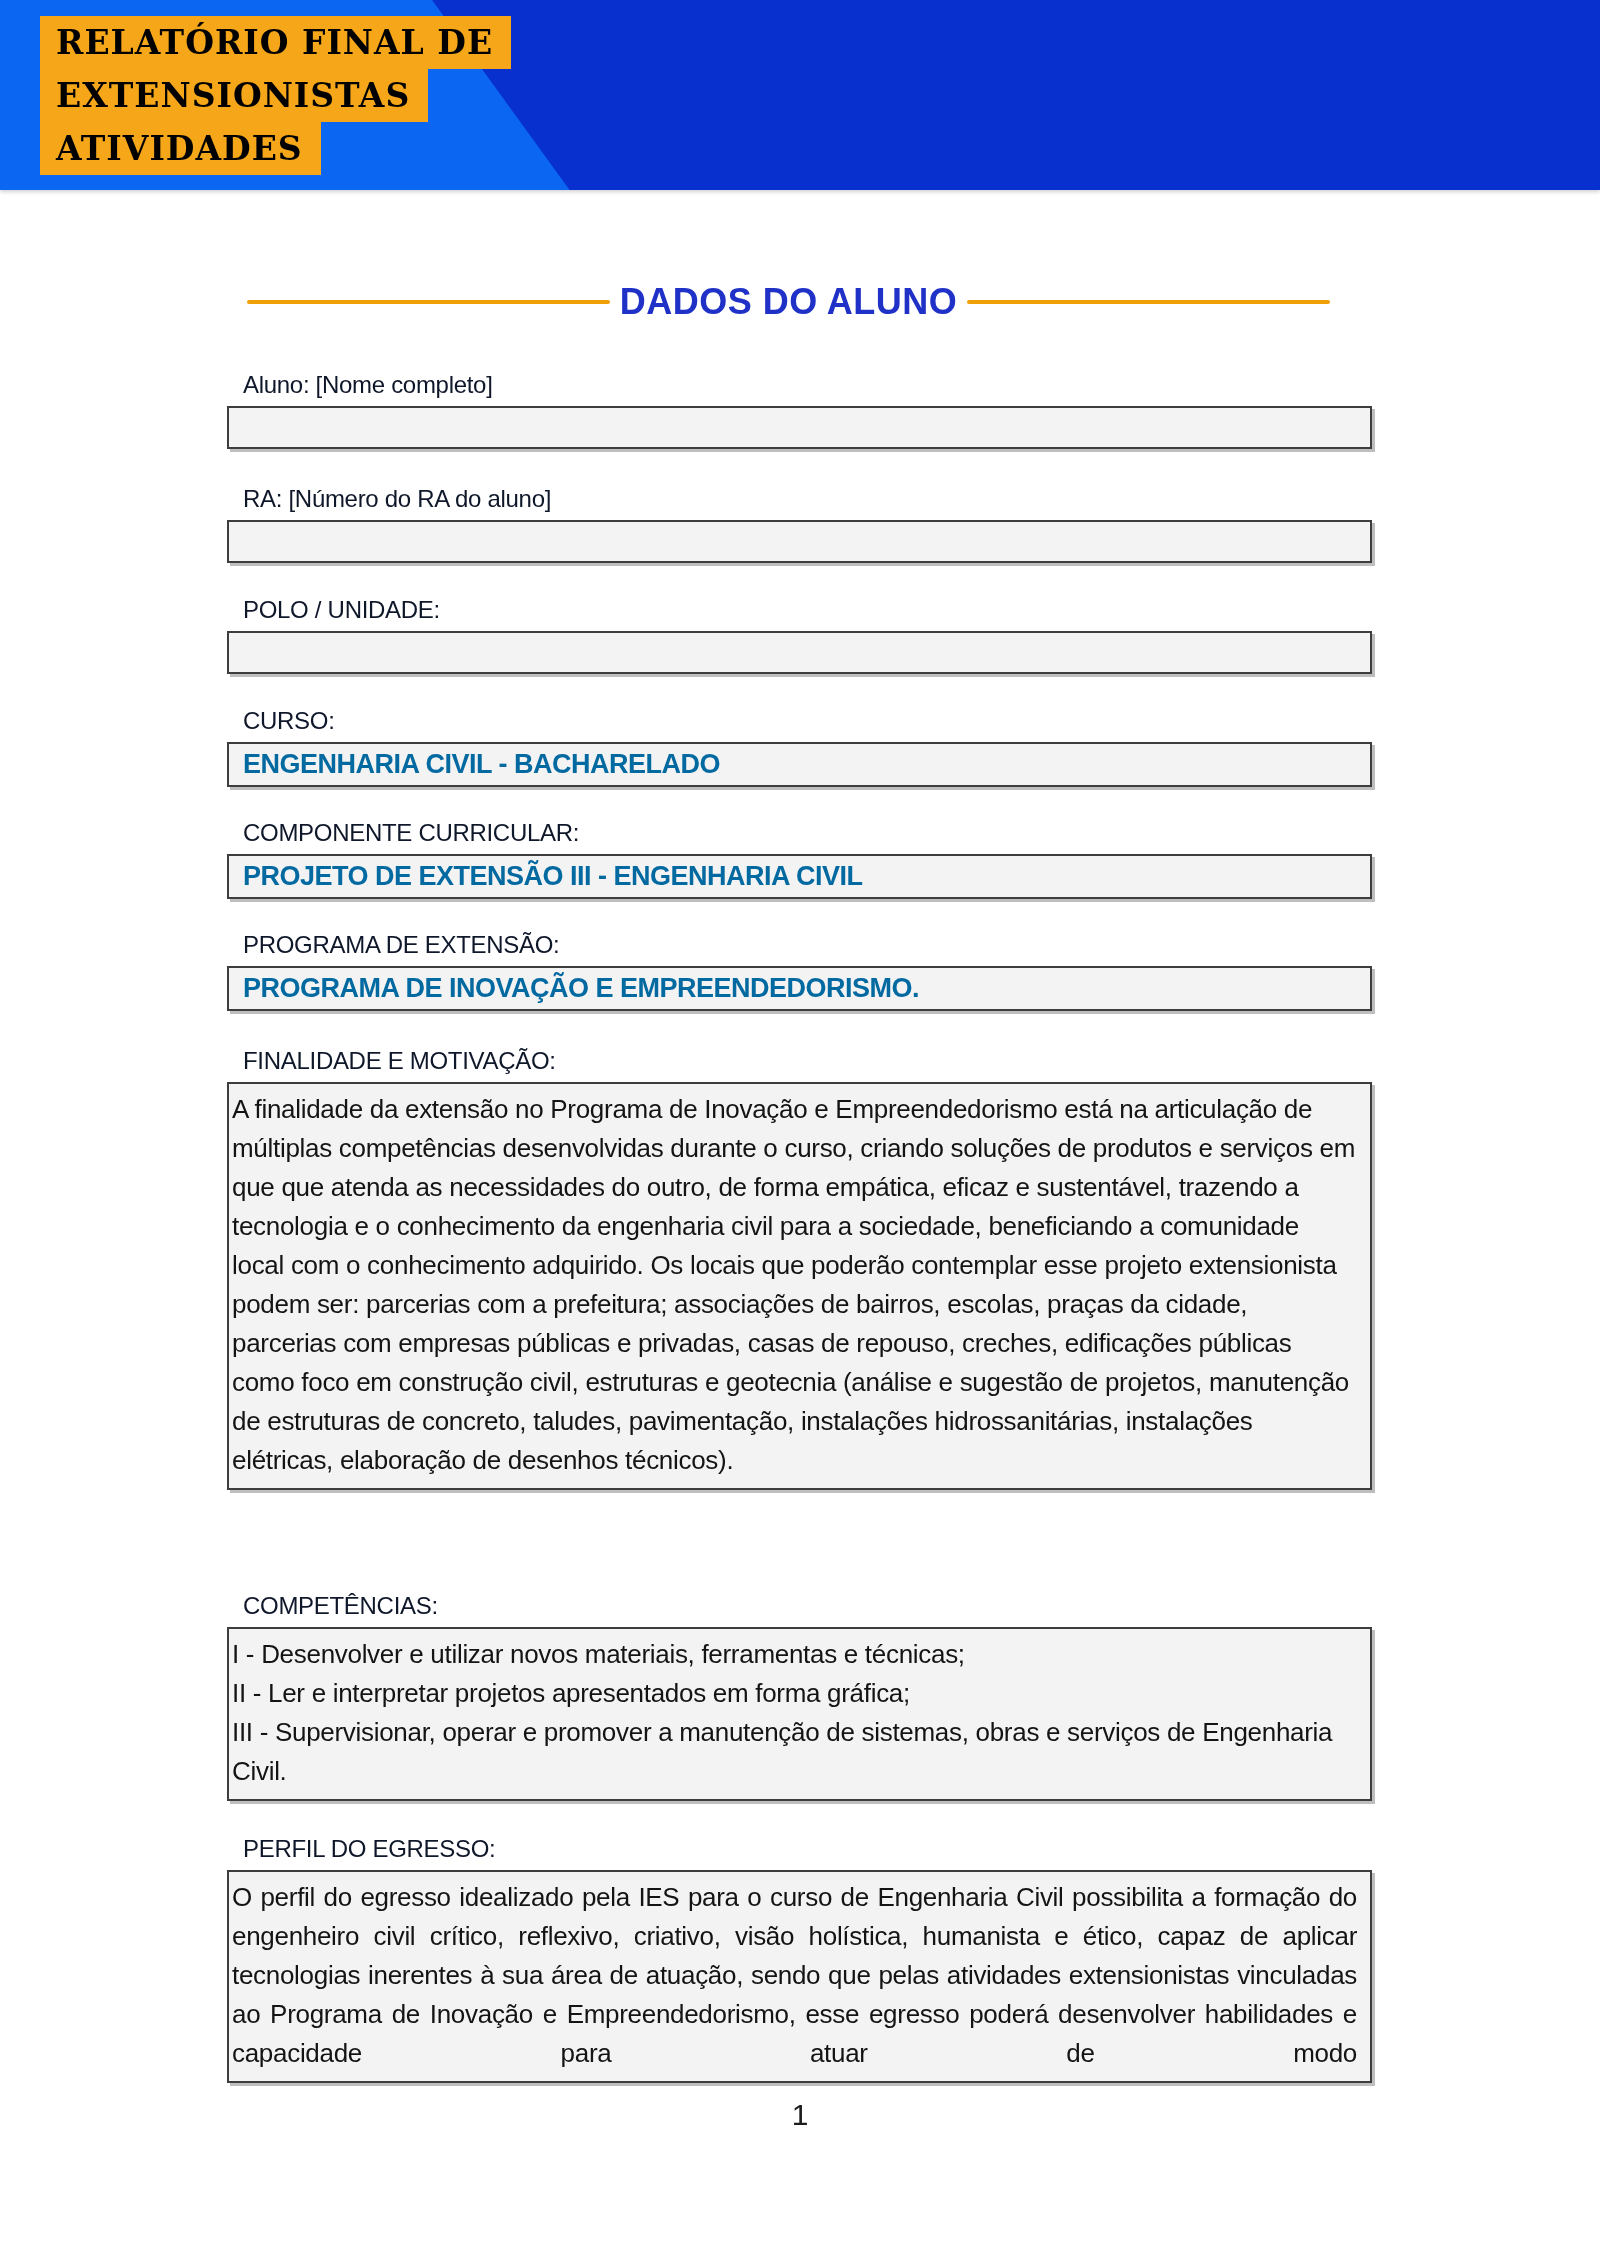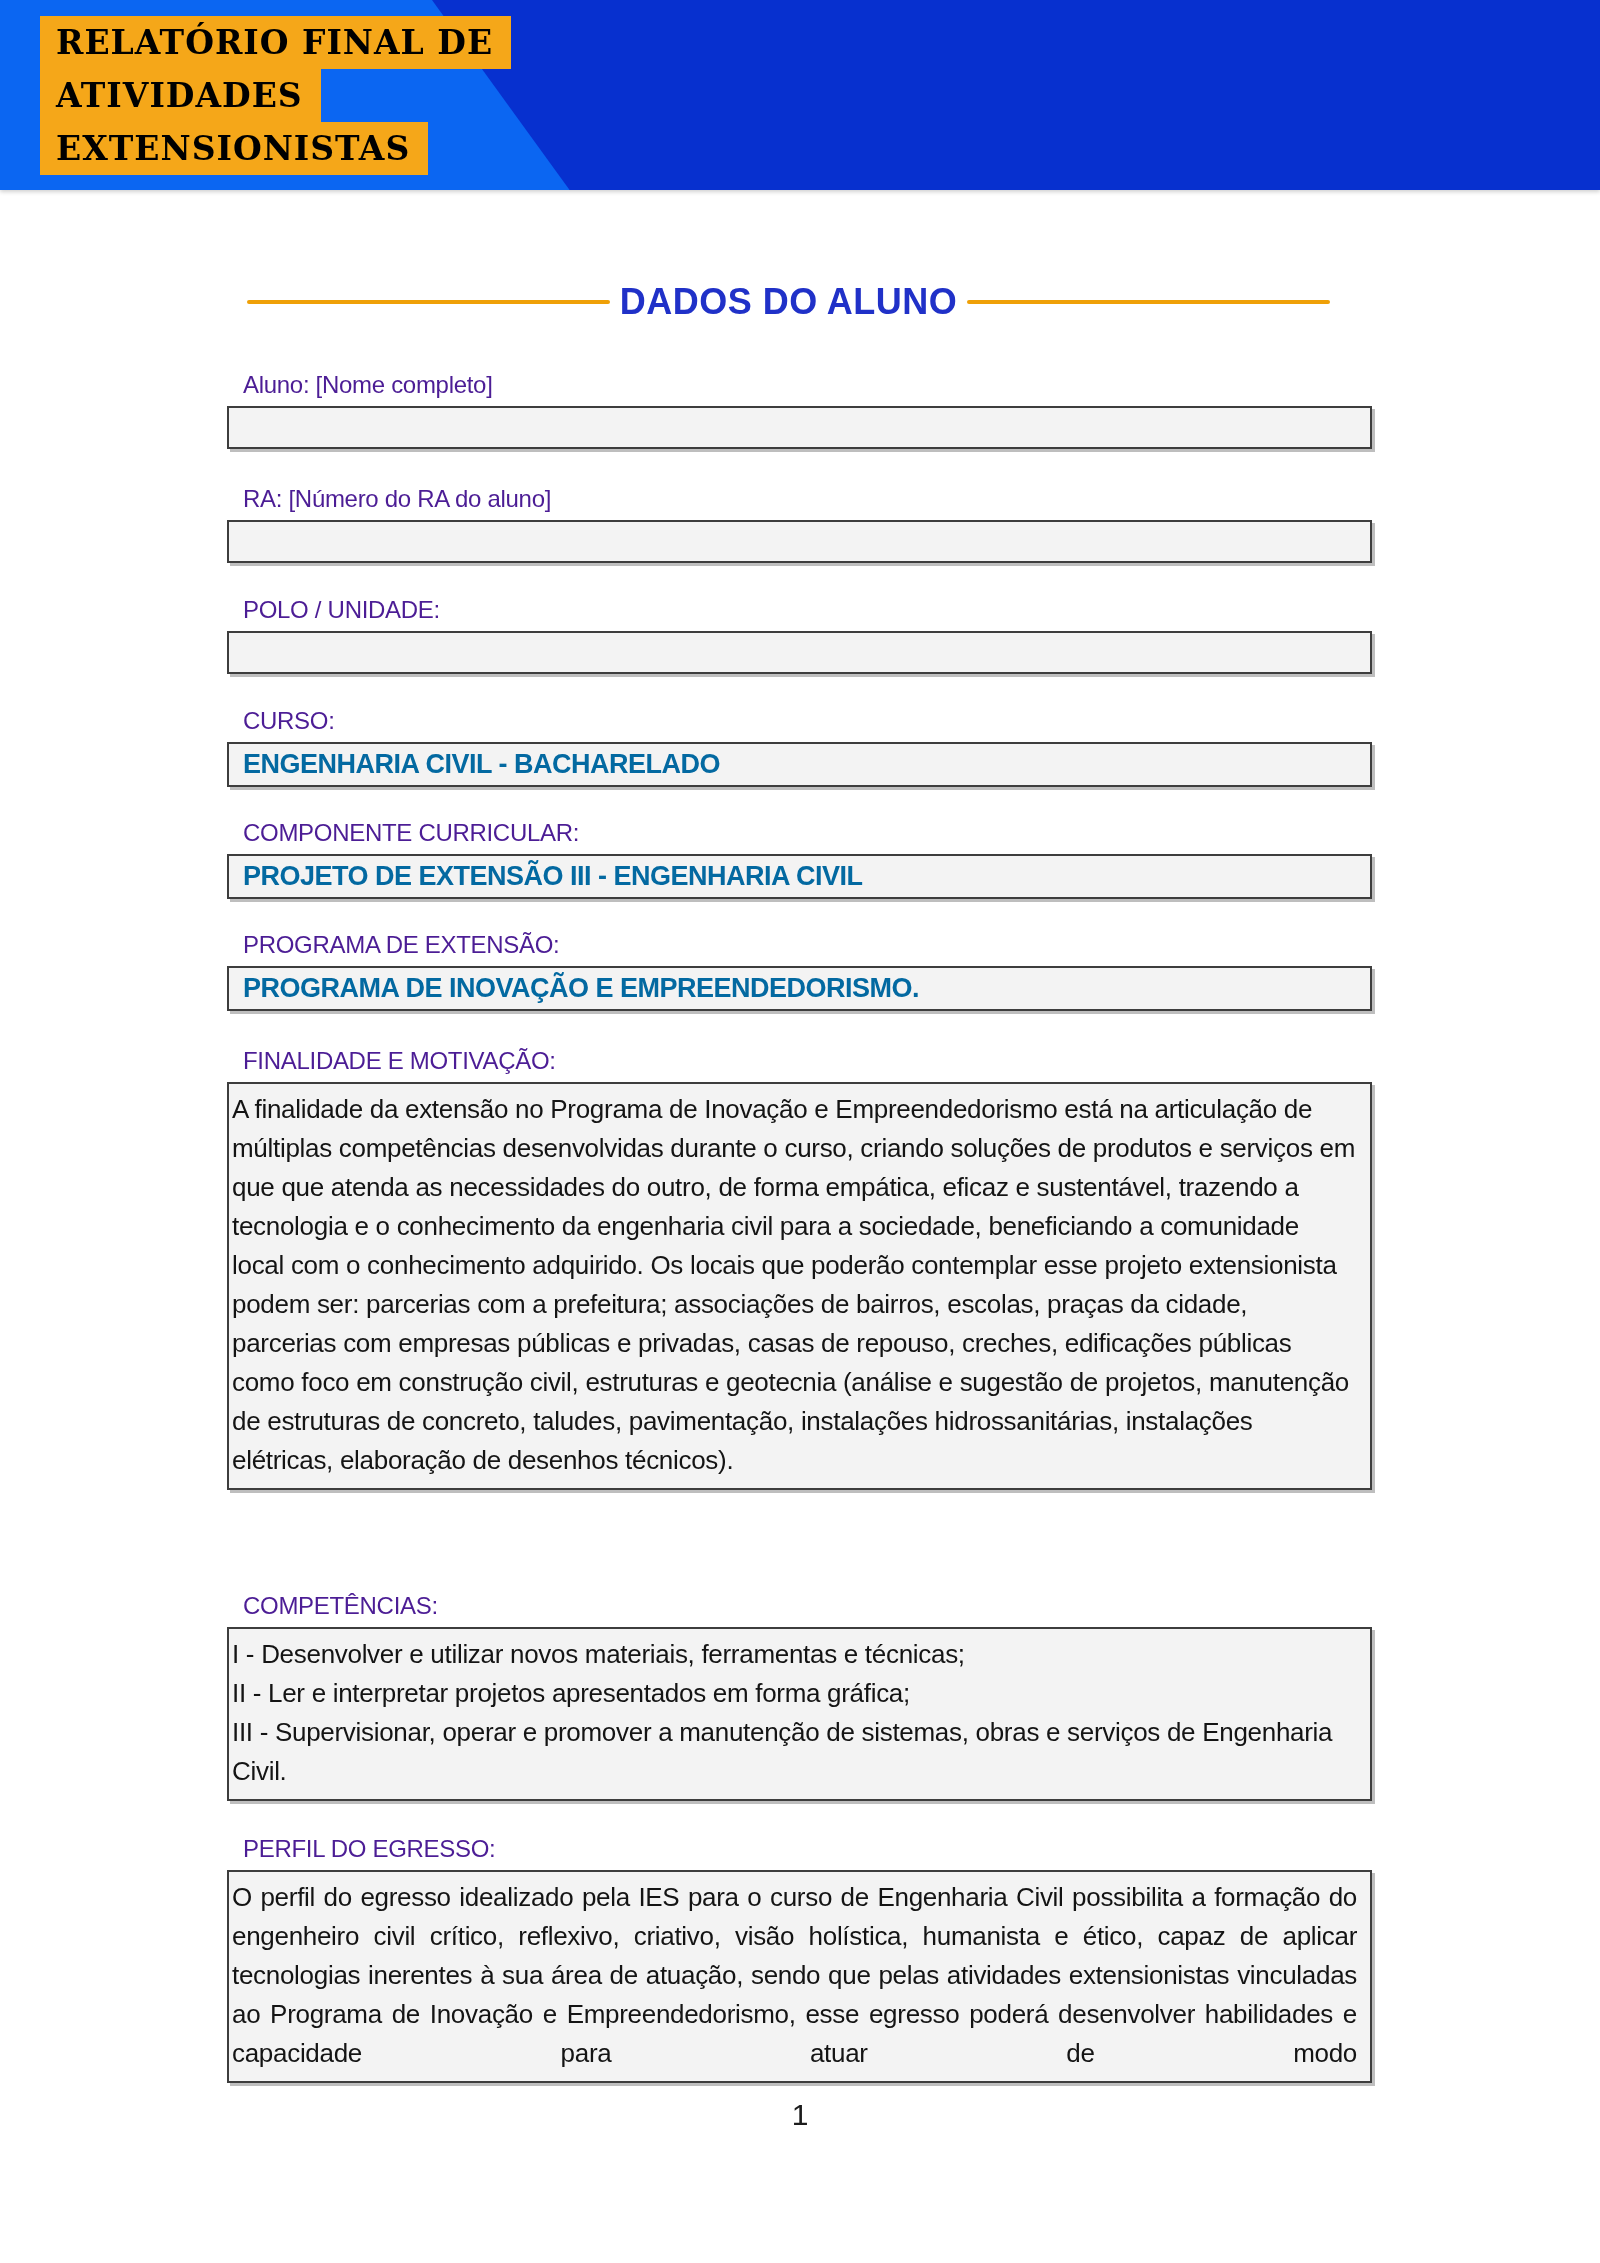--- a/index.html
+++ b/index.html
@@ -33,21 +33,21 @@
     position:absolute;left:247px;top:280px;width:1083px;height:44px;
     display:flex;align-items:center;gap:10px;
   }
   .heading-rule{flex:1;height:4px;background:#EFA007;border-radius:2px;}
   .heading-title{
     font-weight:bold;font-size:36px;color:#2031C8;letter-spacing:.5px;white-space:nowrap;
   }
   
   .field{position:absolute;left:227px;width:1145px;}
   .field-label{
-    color:#4c1d95;font-size:24px;letter-spacing:-.3px;
+    color:#0f172a;font-size:24px;letter-spacing:-.3px;
     line-height:33px;margin:0 0 5px 16px;white-space:nowrap;
   }
   .field-box{
     box-sizing:border-box;width:1145px;background:#F3F3F3;
     border:2px solid #3D3D3D;
     box-shadow:3px 3px 0 rgba(110,110,110,.45);
   }
   .box-empty{height:43px;}
   .box-filled{
     height:45px;display:flex;align-items:center;padding:16px 14px;
@@ -71,22 +71,22 @@
 </style>
 </head>
 <body>
 
 <div class="page">
 
   <div class="banner">
     <div class="banner-dark"></div>
     <div class="banner-title">
       <div class="banner-line"><span>RELATÓRIO FINAL DE</span></div>
+      <div class="banner-line"><span>EXTENSIONISTAS</span></div>
       <div class="banner-line"><span>ATIVIDADES</span></div>
-      <div class="banner-line"><span>EXTENSIONISTAS</span></div>
     </div>
   </div>
 
   <div class="heading-row">
     <div class="heading-rule"></div>
     <div class="heading-title">DADOS DO ALUNO</div>
     <div class="heading-rule"></div>
   </div>
 
   <div class="field g1">

